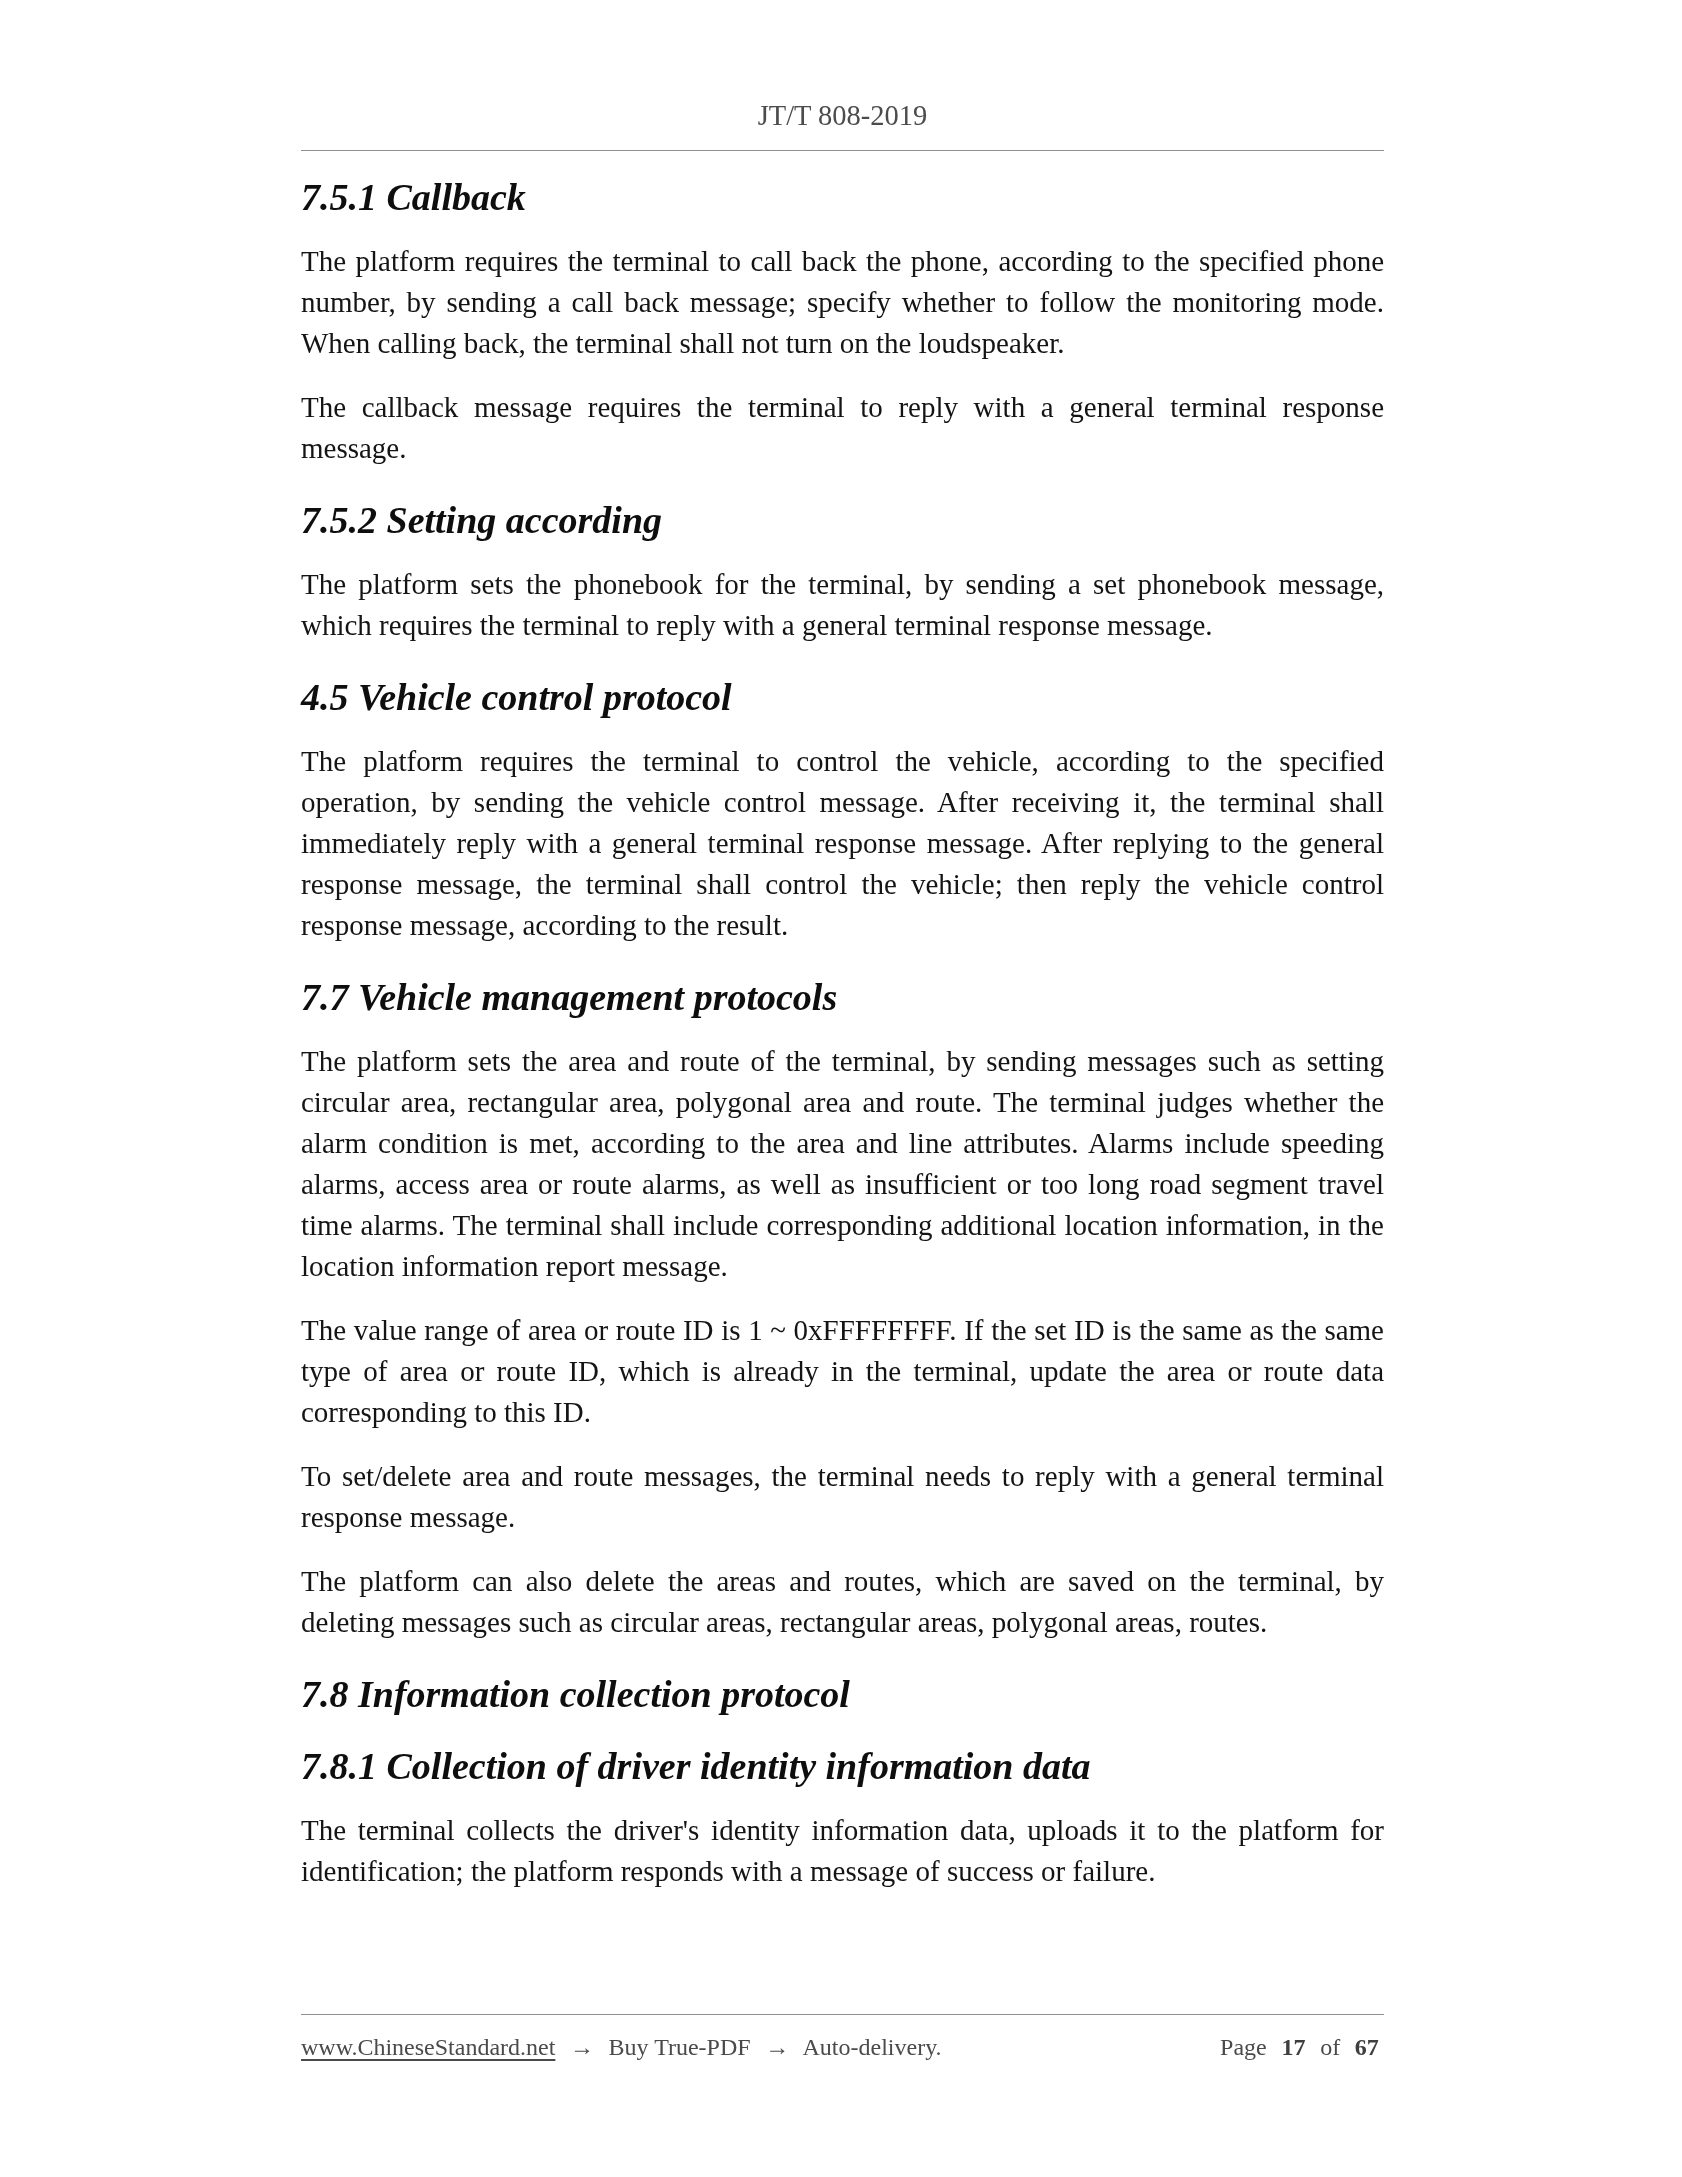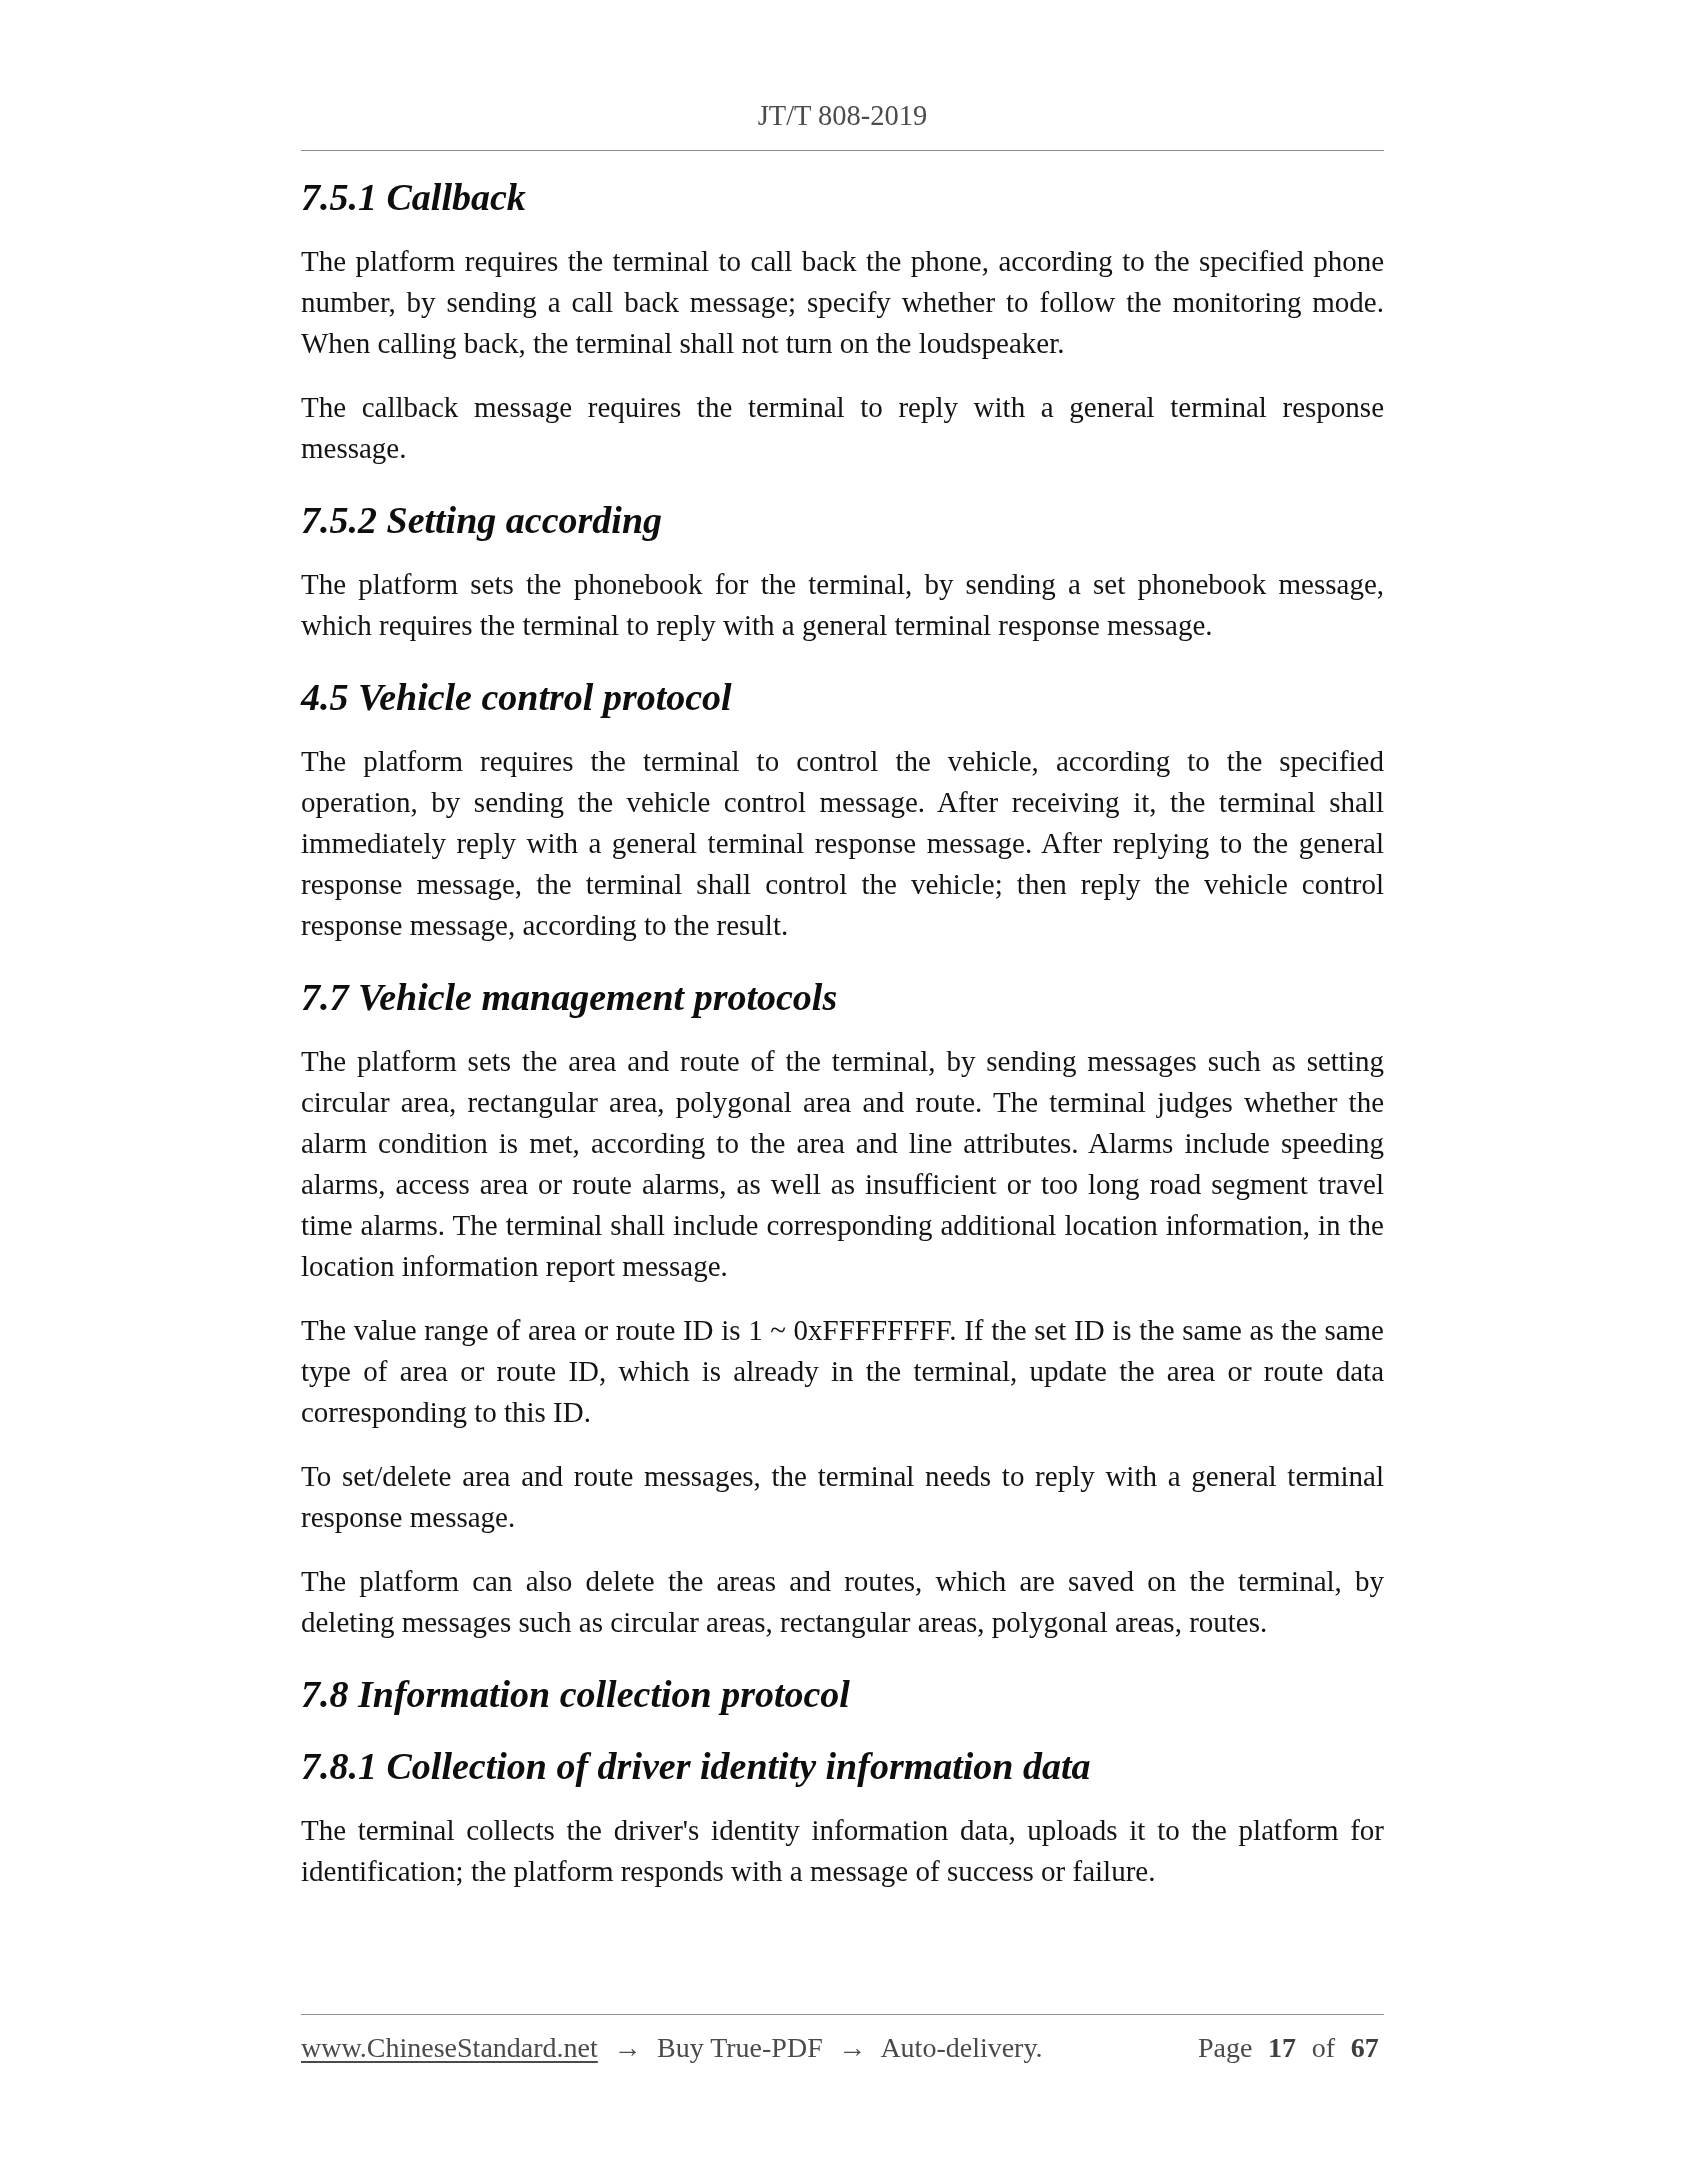--- a/index.html
+++ b/index.html
@@ -66,21 +66,21 @@
     border: none;
     border-top: 1.7px solid #909090;
     height: 0;
     margin: 0;
   }
   .footer-row {
     margin-top: 14.7px;
     display: flex;
     justify-content: space-between;
     align-items: baseline;
-    font-size: 28px;
+    font-size: 24px;
     line-height: 35px;
     color: #4a4a4a;
   }
   .footer-left { white-space: nowrap; }
   .footer-left .lnk {
     color: #4a4a4a;
     text-decoration: underline;
     text-underline-offset: 4.3px;
   }
   .footer-left .arrow {

